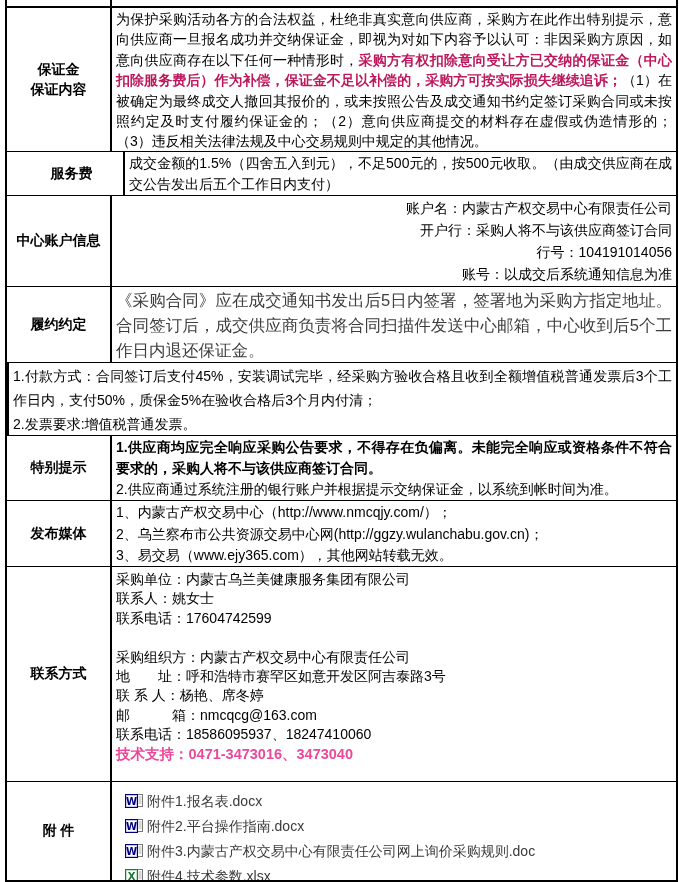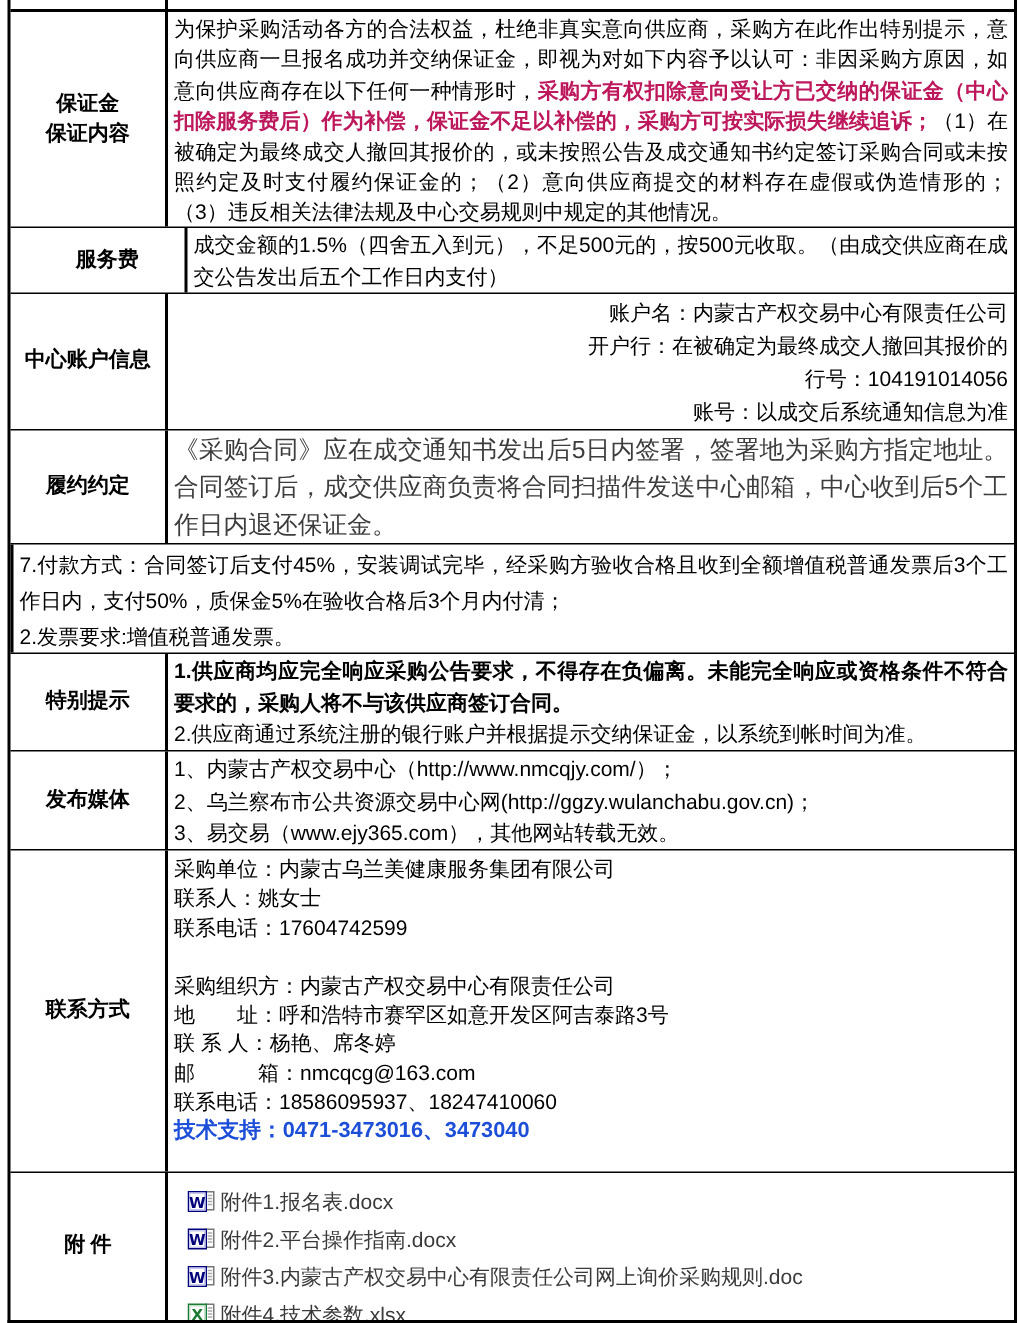--- a/index.html
+++ b/index.html
@@ -35,21 +35,21 @@
   .h-account{height:90px;}    .h-account .cell-content{line-height:22px;text-align:right;}
   .h-perform{height:75px;}    .h-perform .cell-content{font-size:16.5px;line-height:25px;color:#3d3d3d;}
   .h-payment{height:72px;}    .h-payment .cell-content{line-height:24px;}
   .h-special{height:64px;}    .h-special .cell-content{line-height:21px;}
   .h-media{height:65px;}      .h-media .cell-content{line-height:21.5px;}
   .h-contact{height:214px;}   .h-contact .cell-content{line-height:19.4px;padding-top:3px;}
   .h-attach{height:98px;}     .h-attach .cell-content{padding-top:7px;}
   .red-em{color:#be185d;font-weight:bold;}
   .bold-line{font-weight:bold;}
   .contact-line{min-height:19.4px;white-space:pre-wrap;}
-  .tech-support{color:#1d4ed8;font-weight:bold;font-size:14.5px;}
+  .tech-support{color:#ec4899;font-weight:bold;font-size:14.5px;}
   .attach-item{
     display:flex;align-items:center;height:25px;margin-left:9px;
     color:#3a3a3a;font-size:14px;cursor:pointer;
   }
   .attach-item .file-icon{margin-right:3px;flex:0 0 auto;display:inline-flex;}
   .attach-label{white-space:nowrap;}
 </style>
 </head>
 <body>
 
@@ -74,36 +74,36 @@
     </div>
     <div class="cell-content para">成交金额的1.5%（四舍五入到元），不足500元的，按500元收取。（由成交供应商在成交公告发出后五个工作日内支付）</div>
   </div>
 
   <div class="row h-account">
     <div class="cell-label">
       <span>中心账户信息</span>
     </div>
     <div class="cell-content">
       <div>账户名：内蒙古产权交易中心有限责任公司</div>
-      <div>开户行：在被确定为最终成交人撤回其报价的</div>
+      <div>开户行：采购人将不与该供应商签订合同</div>
       <div>行号：104191014056</div>
       <div>账号：以成交后系统通知信息为准</div>
     </div>
   </div>
 
   <div class="row h-perform">
     <div class="cell-label">
       <span>履约约定</span>
     </div>
     <div class="cell-content para">《采购合同》应在成交通知书发出后5日内签署，签署地为采购方指定地址。合同签订后，成交供应商负责将合同扫描件发送中心邮箱，中心收到后5个工作日内退还保证金。</div>
   </div>
 
   <div class="row h-payment">
     <div class="cell-content">
-      <div class="para">7.付款方式：合同签订后支付45%，安装调试完毕，经采购方验收合格且收到全额增值税普通发票后3个工作日内，支付50%，质保金5%在验收合格后3个月内付清；</div>
+      <div class="para">1.付款方式：合同签订后支付45%，安装调试完毕，经采购方验收合格且收到全额增值税普通发票后3个工作日内，支付50%，质保金5%在验收合格后3个月内付清；</div>
       <div>2.发票要求:增值税普通发票。</div>
     </div>
   </div>
 
   <div class="row h-special">
     <div class="cell-label">
       <span>特别提示</span>
     </div>
     <div class="cell-content">
       <div class="para bold-line">1.供应商均应完全响应采购公告要求，不得存在负偏离。未能完全响应或资格条件不符合要求的，采购人将不与该供应商签订合同。</div>

